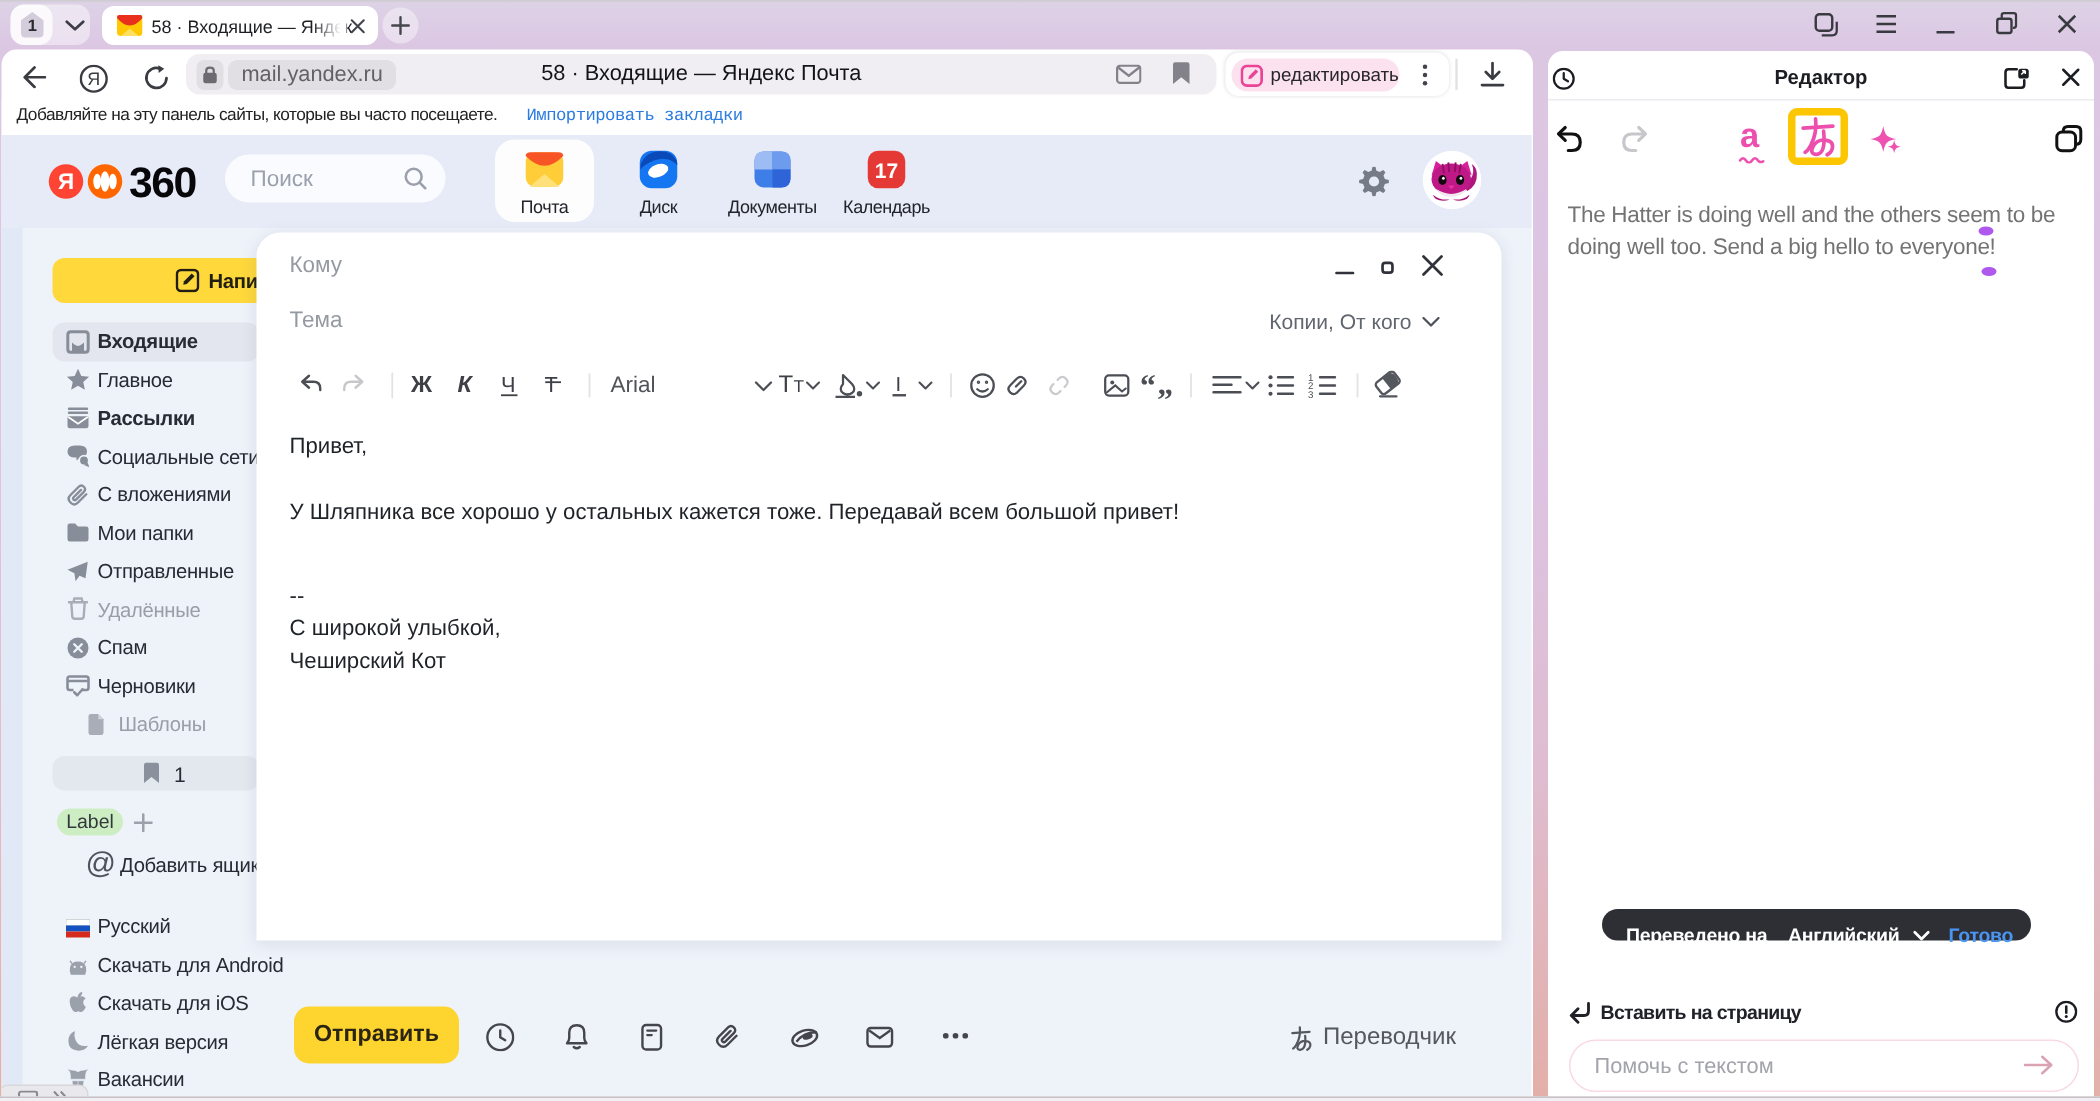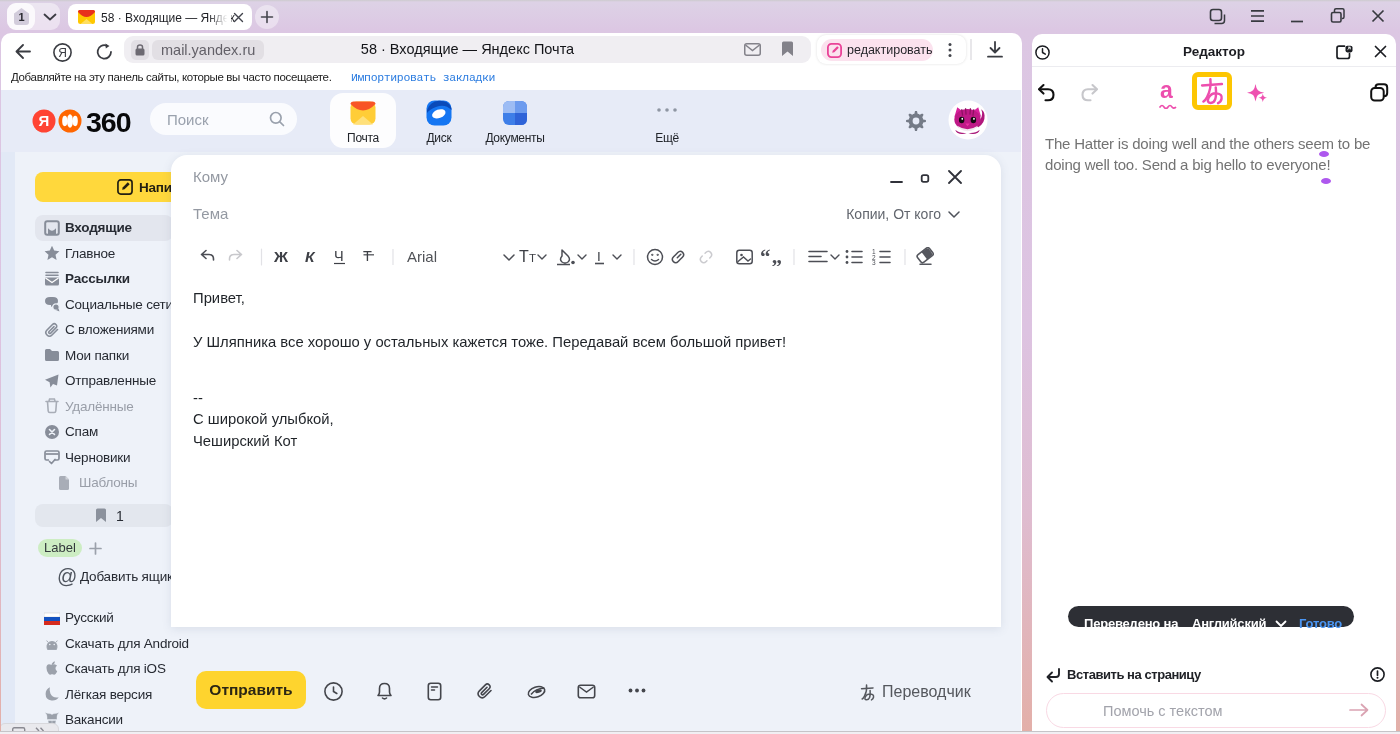--- a/index.html
+++ b/index.html
@@ -73,21 +73,21 @@
 #ybox { position:absolute; left:160px; top:38px; width:40px; height:38px; border:5px solid #fdc602; border-radius:6px; background:#fff; }
 #ptext { position:absolute; left:13px; top:98.5px; white-space:nowrap; font-size:15px; letter-spacing:-0.2px; color:#737373; line-height:21.5px; }
 .blob { position:absolute; width:10px; height:6px; border-radius:50%; background:#ae58ee; }
 #darkpill { position:absolute; left:36px; top:572px; width:286px; height:21px; background:#2d2f35; border-radius:17.5px; color:#fff; font-size:13px; font-weight:bold; letter-spacing:-0.2px; }
 #darkpill .t1 { position:absolute; left:16px; top:10px; }
 #darkpill .t2 { position:absolute; left:124px; top:10px; }
 #darkpill .t3 { position:absolute; left:231px; top:10px; color:#4a95f2; }
 #insertrow { position:absolute; left:14px; top:632px; width:340px; height:20px; }
 #insertrow .t { position:absolute; left:21px; top:1px; font-size:13px; letter-spacing:-0.45px; font-weight:bold; color:#202227; }
 #aiinput { position:absolute; left:14px; top:659px; width:340px; height:35px; border:1.5px solid #f9d9e4; border-radius:17.5px; }
-#aiinput .ph { position:absolute; left:16px; top:9px; font-size:14.5px; color:#a2a3ab;margin-left:40px; }
+#aiinput .ph { position:absolute; left:16px; top:9px; font-size:14.5px; color:#a2a3ab; }
 
 #bottomedge { left:0; top:731px; width:1400px; height:3px; background:#f1eff3; border-top:1px solid #c6c4c8; }
 </style>
 </head>
 <body>
 
 <div class="abs" id="tabctrl">
   <div class="left"></div>
   <svg class="abs" style="left:6px;top:4px" width="17" height="19" viewBox="0 0 17 19">
     <path d="M8.5 1 L16 6.5 L16 15 Q16 18 13 18 L4 18 Q1 18 1 15 L1 6.5 Z" fill="#d2ccdb"></path>
@@ -218,27 +218,26 @@
       </div>
       <div class="app" style="left:474px">
         <svg class="ic" width="26" height="26" viewBox="0 0 26 26">
           <rect x="1" y="1" width="24" height="24" rx="6" fill="#3e7ee8"></rect>
           <path d="M1 7 Q1 1 7 1 L13 1 L13 13 L1 13 Z" fill="#9dbcf4"></path>
           <path d="M13 1 L19 1 Q25 1 25 7 L25 13 L13 13 Z" fill="#6d9bee"></path>
           <path d="M13 13 L25 13 L25 19 Q25 25 19 25 L13 25 Z" fill="#2f63d8"></path>
         </svg>
         <div class="lbl">Документы</div>
       </div>
-      <div class="app" style="left:626px">
-        <svg class="ic" style="top:14px" width="22" height="6" viewBox="0 0 22 6">
-          <circle cx="3" cy="3" r="1.8" fill="#8f96a3"></circle>
-            <circle cx="11" cy="3" r="1.8" fill="#8f96a3"></circle>
-            <circle cx="19" cy="3" r="1.8" fill="#8f96a3"></circle>
-        </svg>
-        <div class="lbl">Ещё</div>
+      <div class="app" style="left:550px">
+        <svg class="ic" width="26" height="26" viewBox="0 0 26 26">
+          <rect x="0.5" y="0.5" width="25" height="25" rx="7" fill="#e53935"></rect>
+          <text x="13" y="18.5" font-size="14" font-weight="bold" fill="#fff" text-anchor="middle" font-family="Liberation Sans">17</text>
+        </svg>
+        <div class="lbl">Календарь</div>
       </div>
       <svg class="abs" style="left:905px;top:21px" width="20" height="20" viewBox="0 0 20 20">
         <path d="M10 0.5 L12 0.5 L12.6 3.2 A7.2 7.2 0 0 1 14.8 4.1 L17.2 2.8 L18.6 4.2 L17.3 6.6 A7.2 7.2 0 0 1 18.2 8.8 L20.9 9.4 L20.9 11.4 L18.2 12 A7.2 7.2 0 0 1 17.3 14.2 L18.6 16.6 L17.2 18 L14.8 16.7 A7.2 7.2 0 0 1 12.6 17.6 L12 20.3 L10 20.3 L9.4 17.6 A7.2 7.2 0 0 1 7.2 16.7 L4.8 18 L3.4 16.6 L4.7 14.2 A7.2 7.2 0 0 1 3.8 12 L1.1 11.4 L1.1 9.4 L3.8 8.8 A7.2 7.2 0 0 1 4.7 6.6 L3.4 4.2 L4.8 2.8 L7.2 4.1 A7.2 7.2 0 0 1 9.4 3.2 Z" fill="#757b87" transform="translate(-1,-0.4)"></path>
         <circle cx="10" cy="10" r="3.4" fill="#e7ebf7"></circle>
       </svg>
       <svg class="abs" style="left:947px;top:10px" width="40" height="40" viewBox="0 0 41 41">
         <circle cx="20.5" cy="20.5" r="20" fill="#fff"></circle>
         <g>
           <path d="M31 28 Q38 24 37.5 16 Q37.2 11.5 34 9.5 Q36.5 15 33 20 Q30.5 23.5 28 25 Z" fill="#b0177c"></path>
           <path d="M6.5 17.5 L9.5 7.5 L15.5 12 Z" fill="#d9209c"></path>

